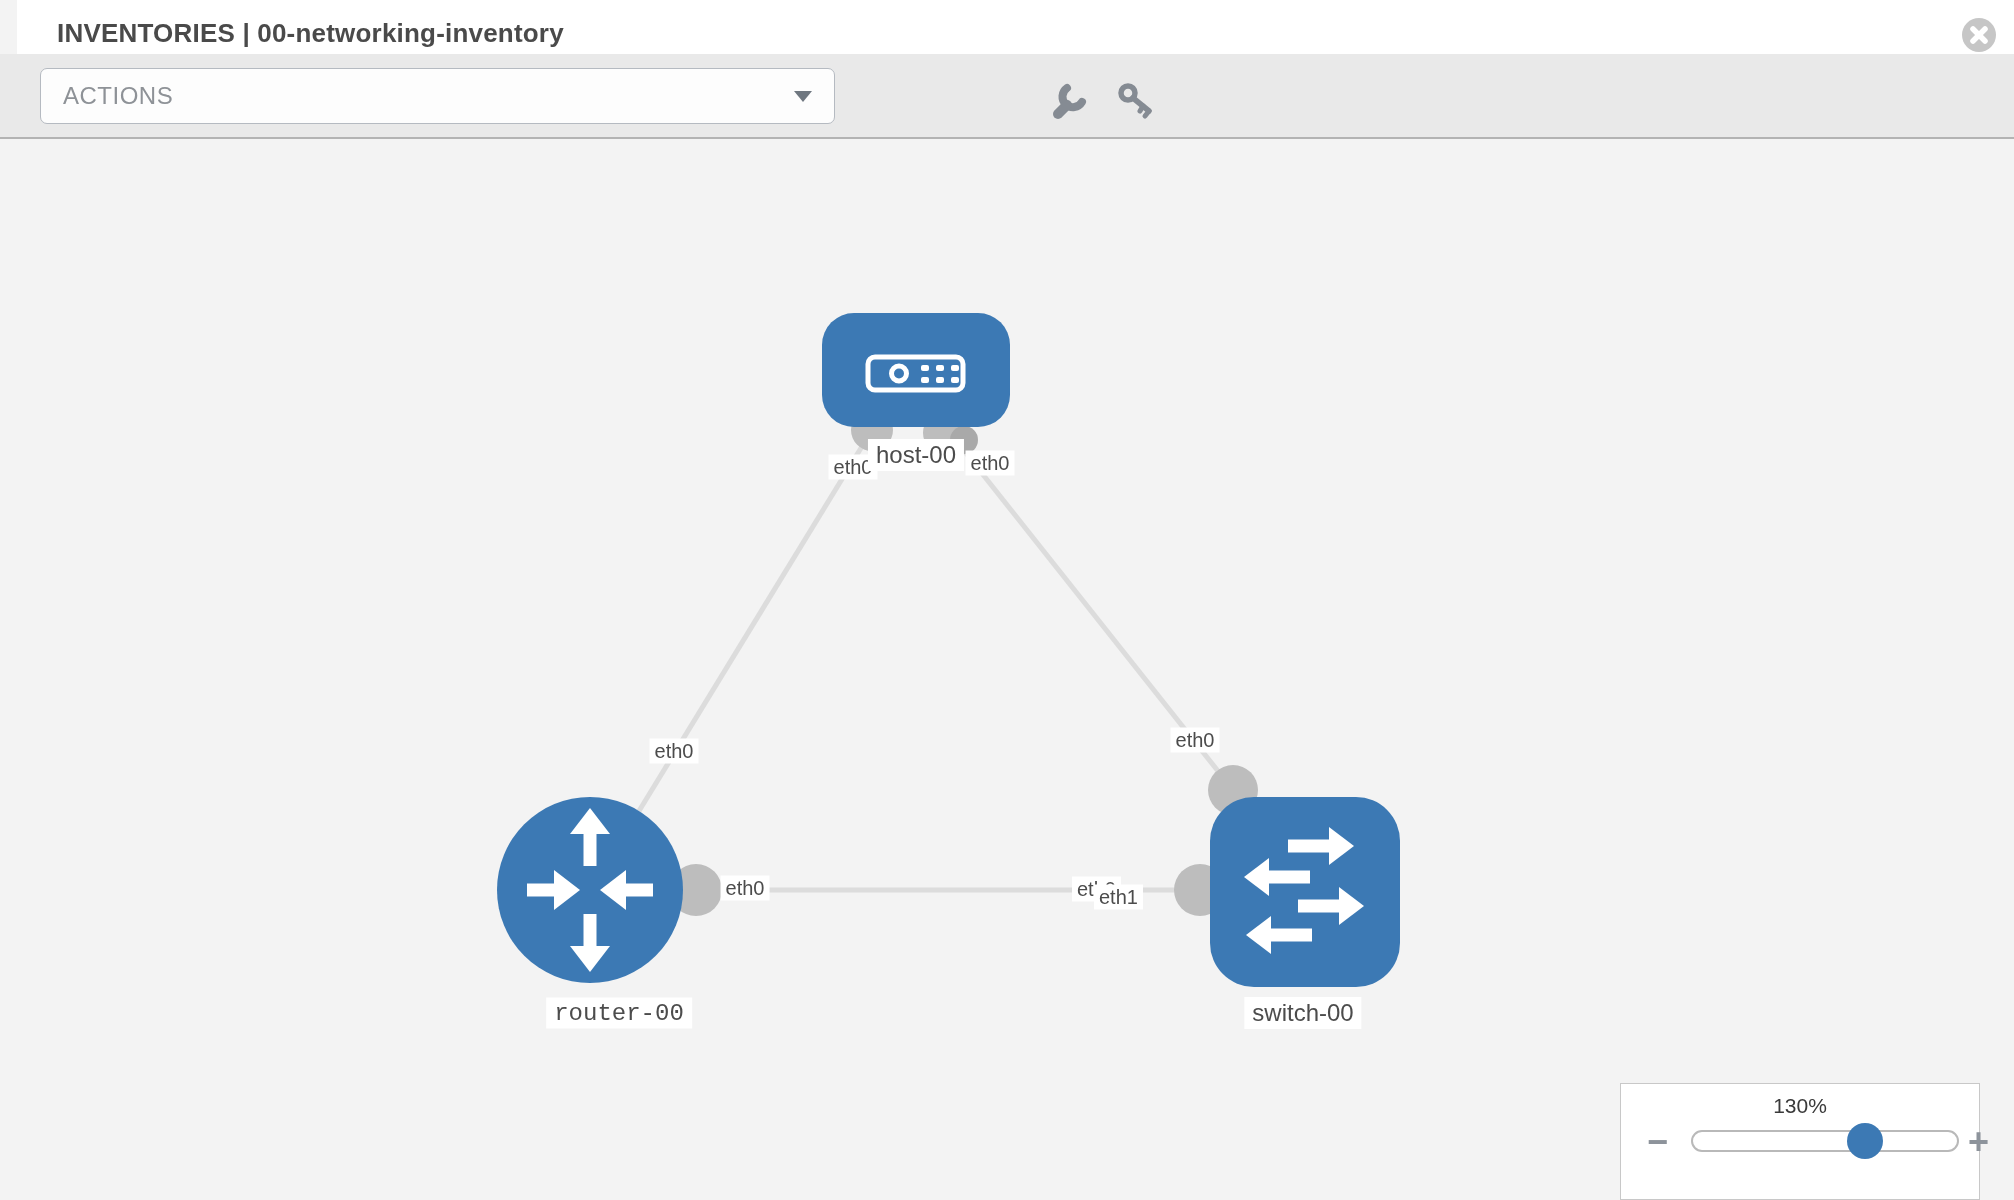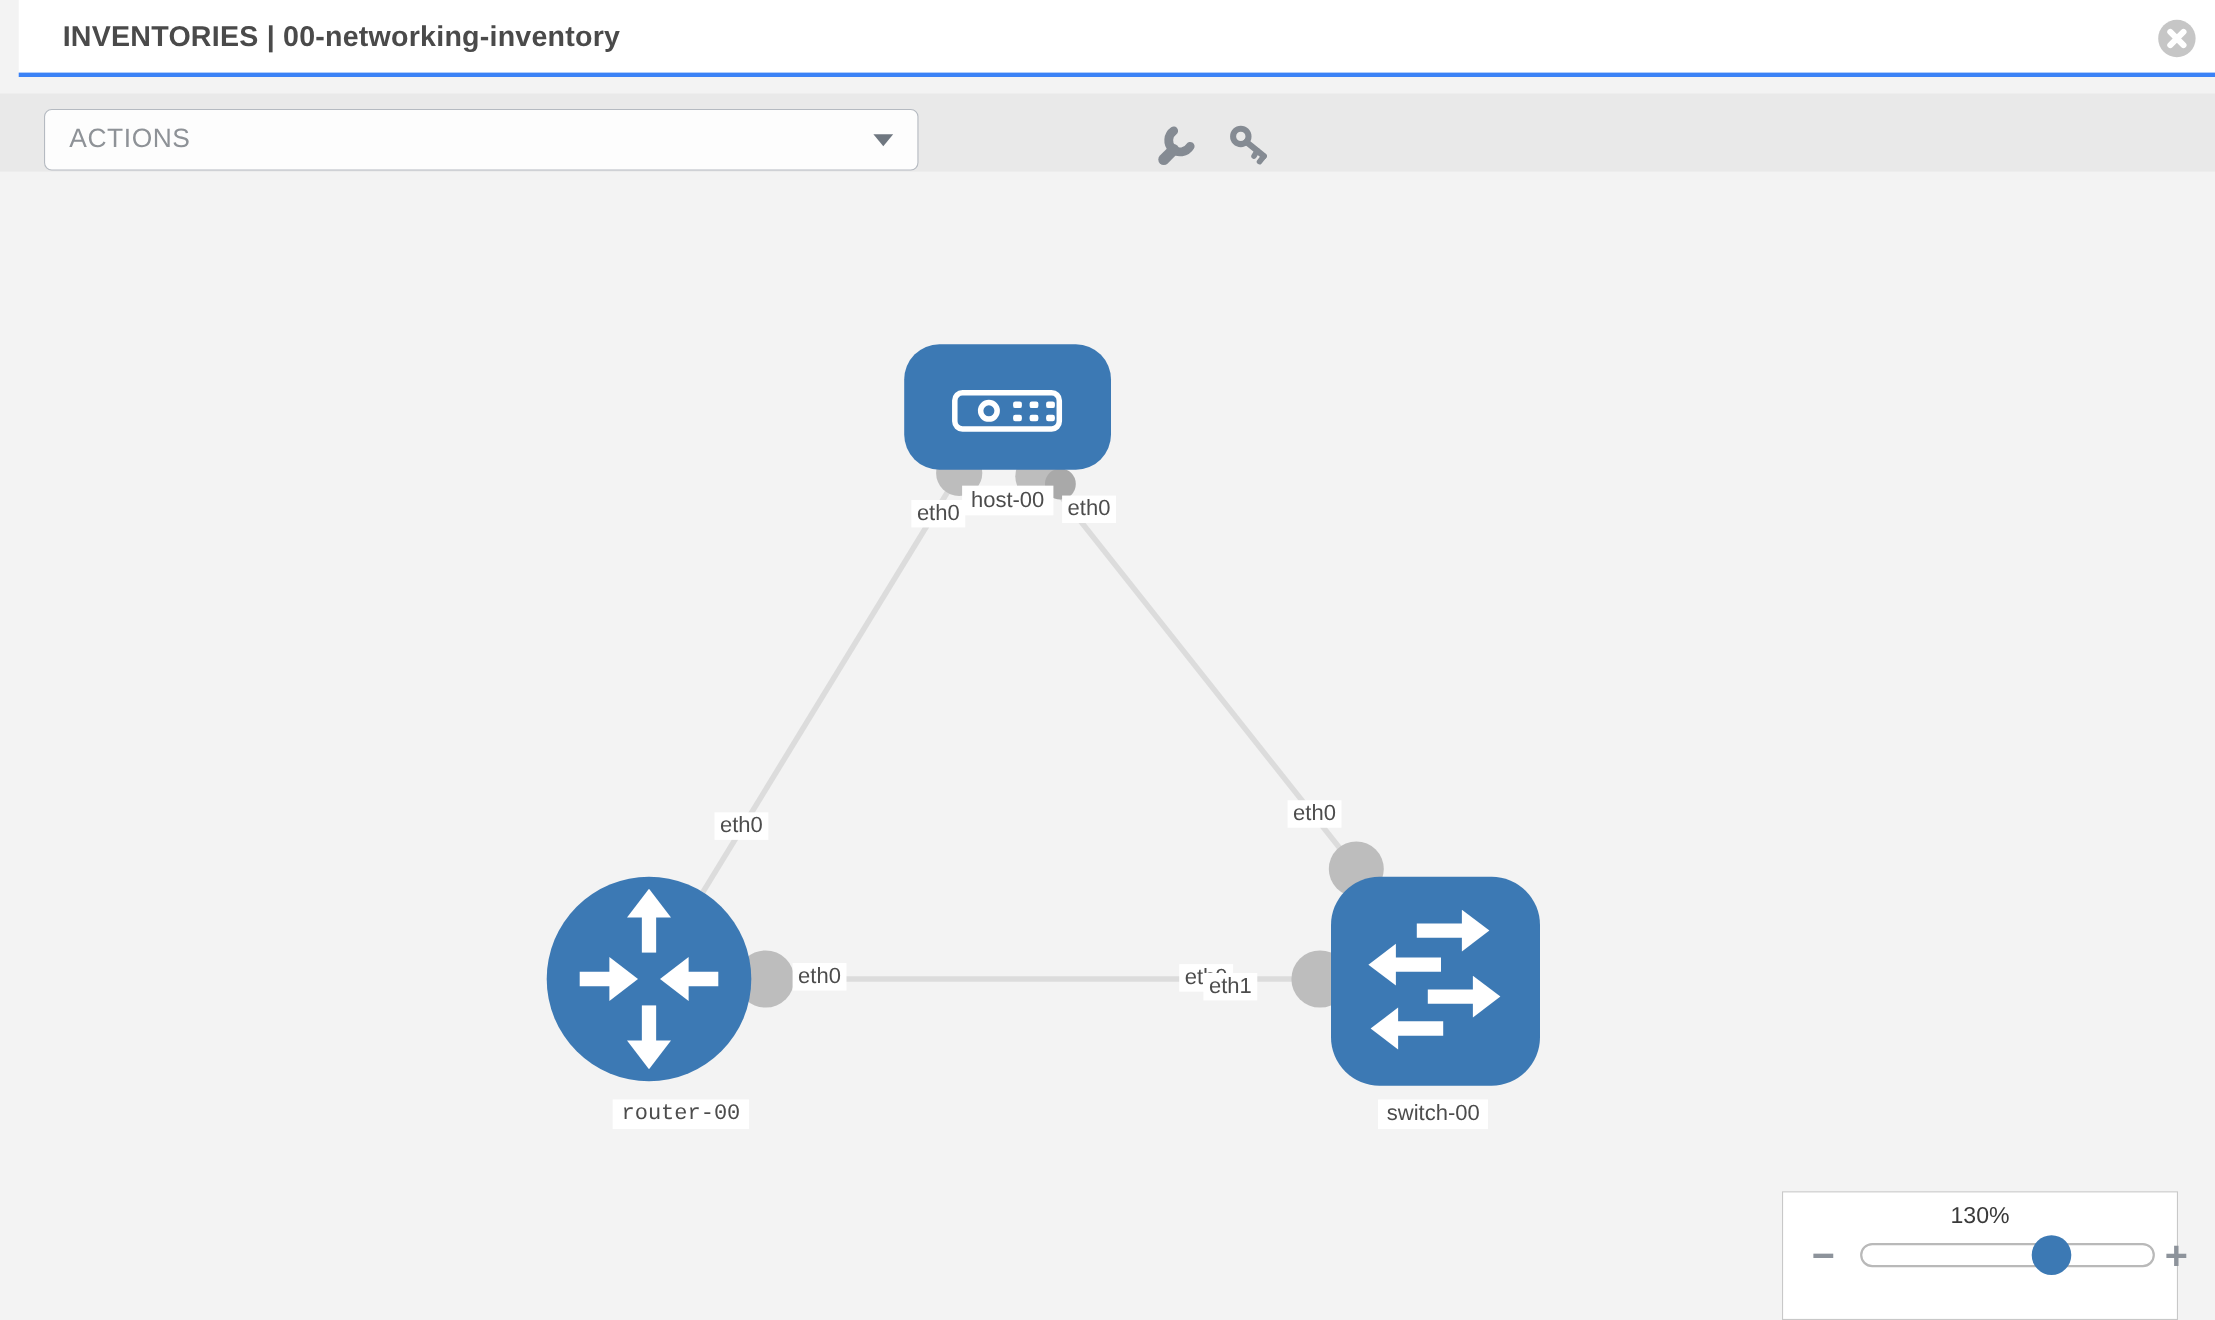--- a/index.html
+++ b/index.html
@@ -8,40 +8,40 @@
 
   
   .header { position:absolute; left:17px; top:0; width:2014px; height:70px;
             background:#ffffff; border-bottom:4px solid #3b82f6; }
   .header-title { position:absolute; left:40px; top:18px; font-size:26px;
                   font-weight:bold; color:#4a4a4a; letter-spacing:0.2px; }
   .close-btn { position:absolute; left:1945px; top:18px; width:34px; height:34px;
                border-radius:50%; background:#c6c6c6; cursor:pointer; }
 
   
-  .toolbar { position:absolute; left:0; top:85px; width:2014px; height:85px;
+  .toolbar { position:absolute; left:0; top:54px; width:2014px; height:85px;
              background:#e9e9e9; border-bottom:2px solid #b3b3b3; }
   .select-box { position:absolute; top:14px; height:56px; background:#fdfdfd;
                 border:1px solid #b5bac1; border-radius:7px; display:flex;
                 align-items:center; padding:0 22px; cursor:pointer; }
   .select-box .lbl { font-size:24px; color:#8e9297; letter-spacing:0.5px; }
   .caret { position:absolute; right:22px; top:50%; margin-top:-5px; width:0; height:0;
            border-left:9px solid transparent; border-right:9px solid transparent;
            border-top:11px solid #6f7780; }
   .actions-box { left:40px; width:795px; }
   .search-box  { left:1182px; width:798px; }
   .tool-icon { position:absolute; top:27px; width:40px; height:40px; cursor:pointer; }
 
   
   .canvas { position:absolute; left:0; top:156px; width:2014px; height:1044px;
             background:#f3f3f3; }
   .canvas svg { position:absolute; left:0; top:0; }
 
   .chip { position:absolute; background:#ffffff; color:#4c4c4c; white-space:nowrap; }
-  .chip.node-label { font-size:20px; padding:2px 8px; transform:translate(-50%,-50%); }
+  .chip.node-label { font-size:24px; padding:2px 8px; transform:translate(-50%,-50%); }
   .chip.if-label   { font-size:20px; padding:1px 5px;  transform:translate(-50%,-50%); }
   .chip.if-label.edge { transform:translate(0,-50%); }
 
   
   .zoom-panel { position:absolute; left:1620px; top:927px; width:360px; height:117px;
                 background:#ffffff; border:1px solid #c8c8c8; }
   .zoom-level { position:absolute; left:0; top:10px; width:100%; text-align:center;
                 font-size:21px; color:#3a3a3a; }
   .zoom-minus, .zoom-plus { position:absolute; top:40px; font-size:36px; font-weight:bold;
                 color:#8d939b; cursor:pointer; line-height:36px; }

